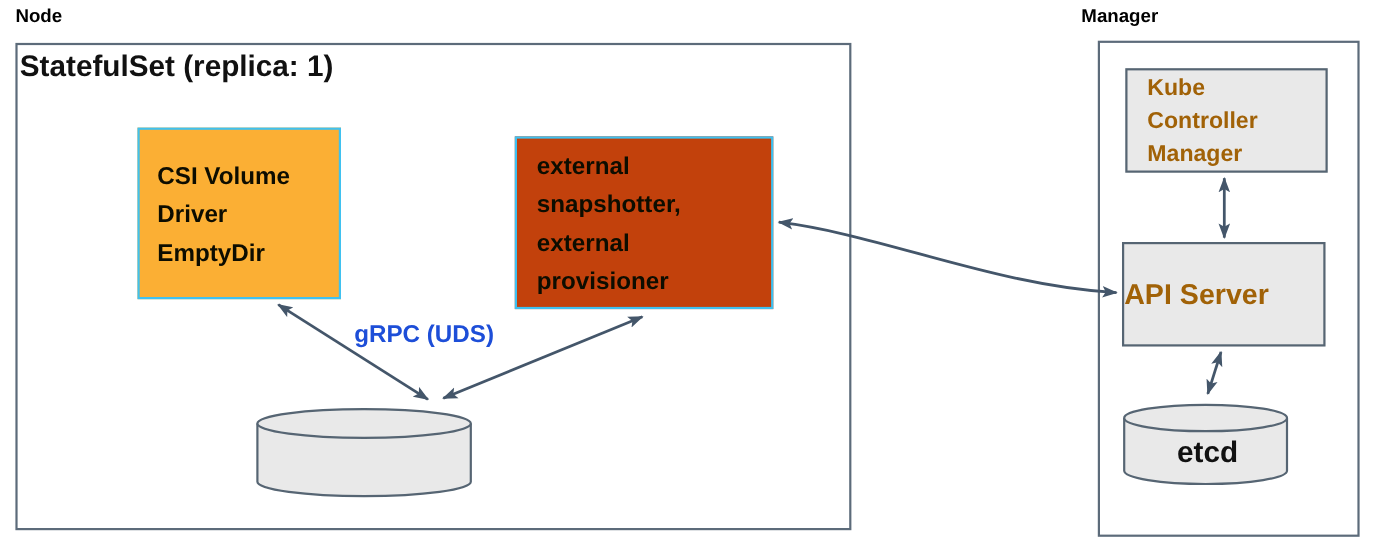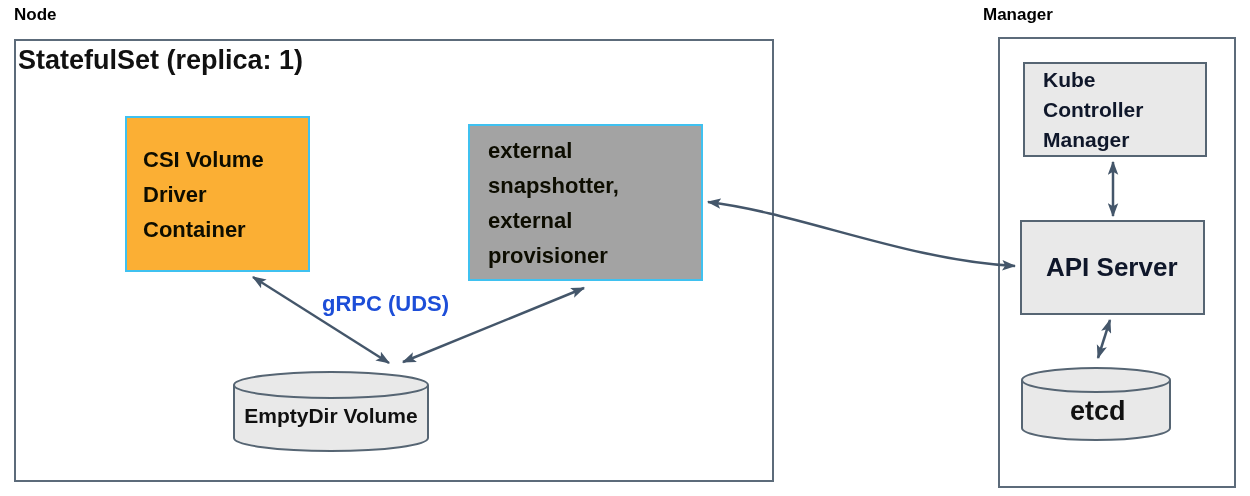--- a/index.html
+++ b/index.html
@@ -40,21 +40,21 @@
     font-weight: 600;
     line-height: 35px;
     color: #0d0d00;
     white-space: pre-line;
   }
   .gray-box {
     position: absolute;
     background: #e9e9e9;
     border: 2px solid #566573;
     box-sizing: border-box;
-    color: #0f172a;
+    color: #a16207;
   }
   .kcm-box {
     font-size: 21px;
     font-weight: 600;
     line-height: 30px;
     white-space: pre-line;
     display: flex;
     align-items: center;
   }
   .api-box {
@@ -98,51 +98,50 @@
 
   <div class="abs group-label" style="left:14px; top:5px;">Node</div>
 
   <div class="outline-box" style="left:14px; top:39px; width:760px; height:443px;"></div>
 
   <div class="abs statefulset-label" style="left:18px; top:45px;">StatefulSet (replica: 1)</div>
 
   <div class="container-box" style="left: 125px; top: 116px; width: 185px; height: 156px; padding-left: 16px; background-color: rgb(251, 175, 52);">
     <span>CSI Volume
 Driver
-Container</span>
+EmptyDir</span>
   </div>
 
-  <div class="container-box" style="left: 468px; top: 124px; width: 235px; height: 157px; padding-left: 18px; background-color: #a3a3a3;">
+  <div class="container-box" style="left: 468px; top: 124px; width: 235px; height: 157px; padding-left: 18px; background-color: #c2410c;">
     <span>external
 snapshotter,
 external
 provisioner</span>
   </div>
 
   <div class="abs grpc-label" style="left:322px; top:291px;">gRPC (UDS)</div>
 
   <div class="abs" style="left:232px; top:370px; width:198px; height:83px;">
     <svg width="198" height="83" viewBox="0 0 198 83">
       <path d="M2,15 L2,68 A97,13 0 0 0 196,68 L196,15" fill="#e9e9e9" stroke="#566573" stroke-width="2"></path>
       <ellipse cx="99" cy="15" rx="97" ry="13" fill="#e9e9e9" stroke="#566573" stroke-width="2"></ellipse>
     </svg>
-    <div class="cyl-label emptydir-text">EmptyDir Volume</div>
   </div>
 
   <div class="abs group-label" style="left:983px; top:5px;">Manager</div>
 
   <div class="outline-box" style="left:998px; top:37px; width:238px; height:451px;"></div>
 
   <div class="gray-box kcm-box" style="left:1023px; top:62px; width:184px; height:95px; padding-left:18px;">
     <span>Kube
 Controller
 Manager</span>
   </div>
 
-  <div class="gray-box api-box" style="left:1020px; top:220px; width:185px; height:95px; padding-left:24px;">
+  <div class="gray-box api-box" style="left:1020px; top:220px; width:185px; height:95px; ">
     <span>API Server</span>
   </div>
 
   <div class="abs" style="left:1020px; top:366px; width:152px; height:76px;">
     <svg width="152" height="76" viewBox="0 0 152 76">
       <path d="M2,14 L2,62 A74,12 0 0 0 150,62 L150,14" fill="#e9e9e9" stroke="#566573" stroke-width="2"></path>
       <ellipse cx="76" cy="14" rx="74" ry="12" fill="#e9e9e9" stroke="#566573" stroke-width="2"></ellipse>
     </svg>
     <div class="cyl-label etcd-text">etcd</div>
   </div>

